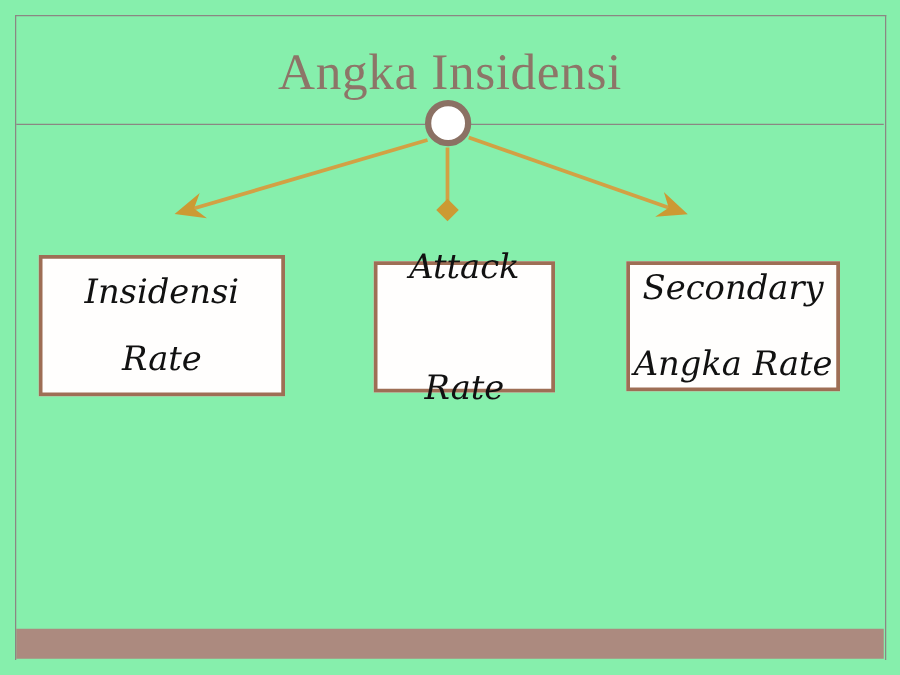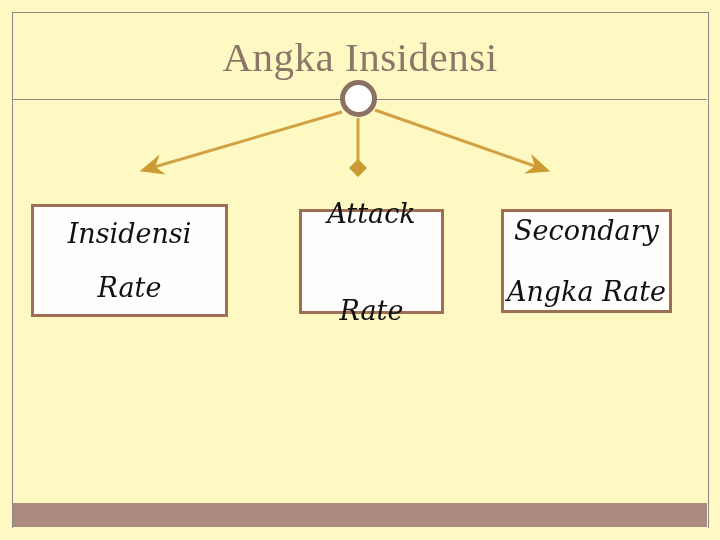--- a/index.html
+++ b/index.html
@@ -7,21 +7,21 @@
     padding: 0;
     width: 720px;
     height: 540px;
     background: #ffffff;
     overflow: hidden;
   }
   .slide {
     position: relative;
     width: 720px;
     height: 540px;
-    background: #fef9c3;
+    background: #86efac;
     font-family: "Liberation Serif", serif;
   }
   .frame {
     position: absolute;
     left: 12px;
     top: 12px;
     width: 695px;
     height: 515px;
     border-top: 1px solid #8b8683;
     border-left: 1px solid #8b8683;

